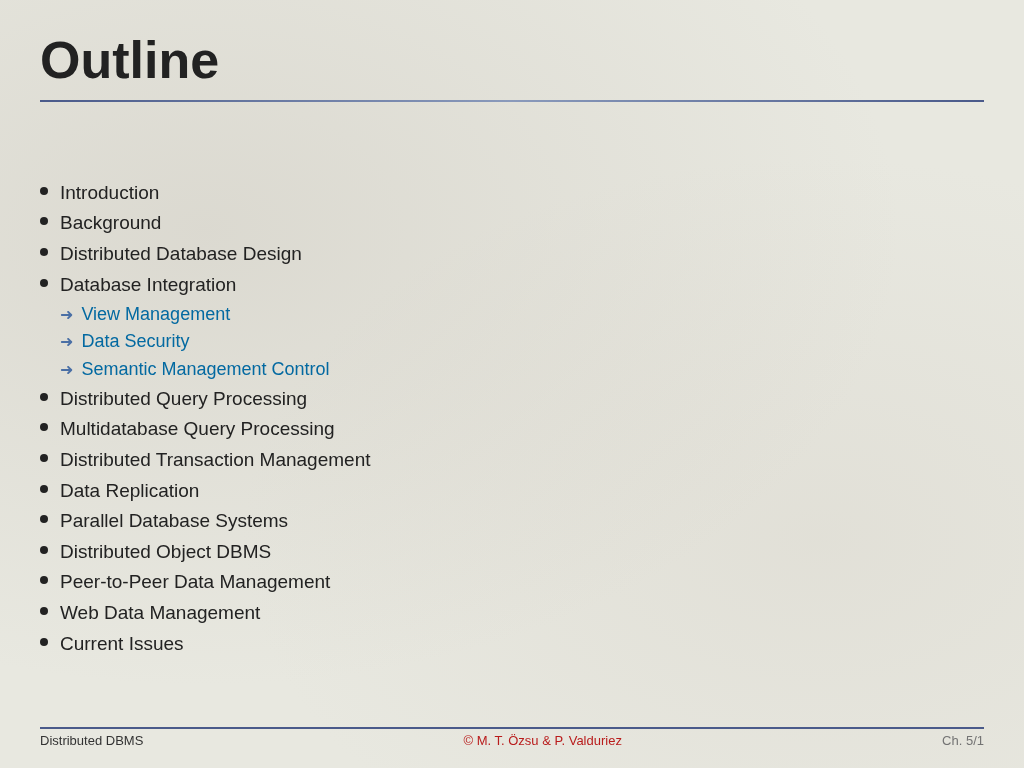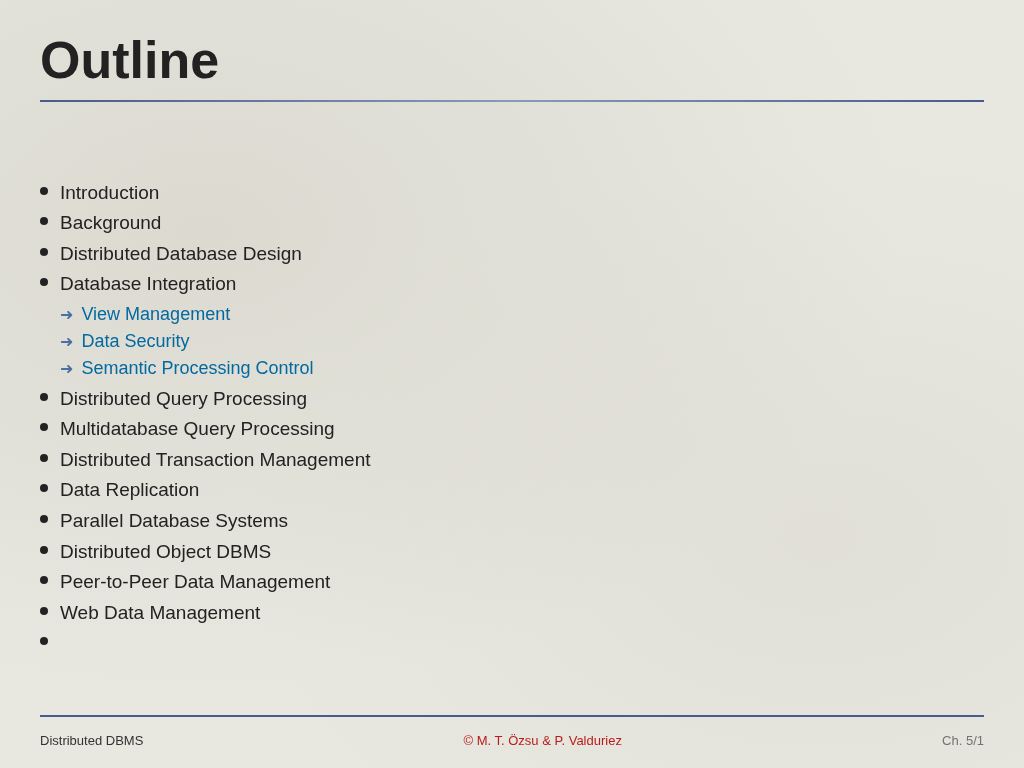--- a/index.html
+++ b/index.html
@@ -108,21 +108,21 @@
     .sub-text {
       color: #0369a1;
       font-size: 18px;
     }
 
     .footer {
       display: flex;
       justify-content: space-between;
       align-items: center;
       border-top: 2px solid #4a5a8a;
-      padding-top: 16px;
+      padding-top: 4px;
       margin-top: auto;
     }
 
     .footer-left {
       font-size: 13px;
       color: #333;
     }
 
     .footer-center {
       font-size: 13px;
@@ -170,21 +170,21 @@
           <li class="sub-item">
             <span class="arrow-icon">➜</span>
             <span class="sub-text">View Management</span>
           </li>
           <li class="sub-item">
             <span class="arrow-icon">➜</span>
             <span class="sub-text">Data Security</span>
           </li>
           <li class="sub-item">
             <span class="arrow-icon">➜</span>
-            <span class="sub-text">Semantic Processing Control</span>
+            <span class="sub-text">Semantic Management Control</span>
           </li>
         </ul>
       </li>
 
       <li class="bullet-item">
         <span class="bullet-dot"></span>
         <span class="bullet-text">Distributed Query Processing</span>
       </li>
 
       <li class="bullet-item">
@@ -217,20 +217,21 @@
         <span class="bullet-text">Peer-to-Peer Data Management</span>
       </li>
 
       <li class="bullet-item">
         <span class="bullet-dot"></span>
         <span class="bullet-text">Web Data Management</span>
       </li>
 
       <li class="bullet-item">
         <span class="bullet-dot"></span>
+        <span class="bullet-text">Current Issues</span>
       </li>
     </ul>
   </div>
 
   <div class="footer">
     <span class="footer-left">Distributed DBMS</span>
     <span class="footer-center">© M. T. Özsu &amp; P. Valduriez</span>
     <span class="footer-right">Ch. 5/1</span>
   </div>
 </div>

